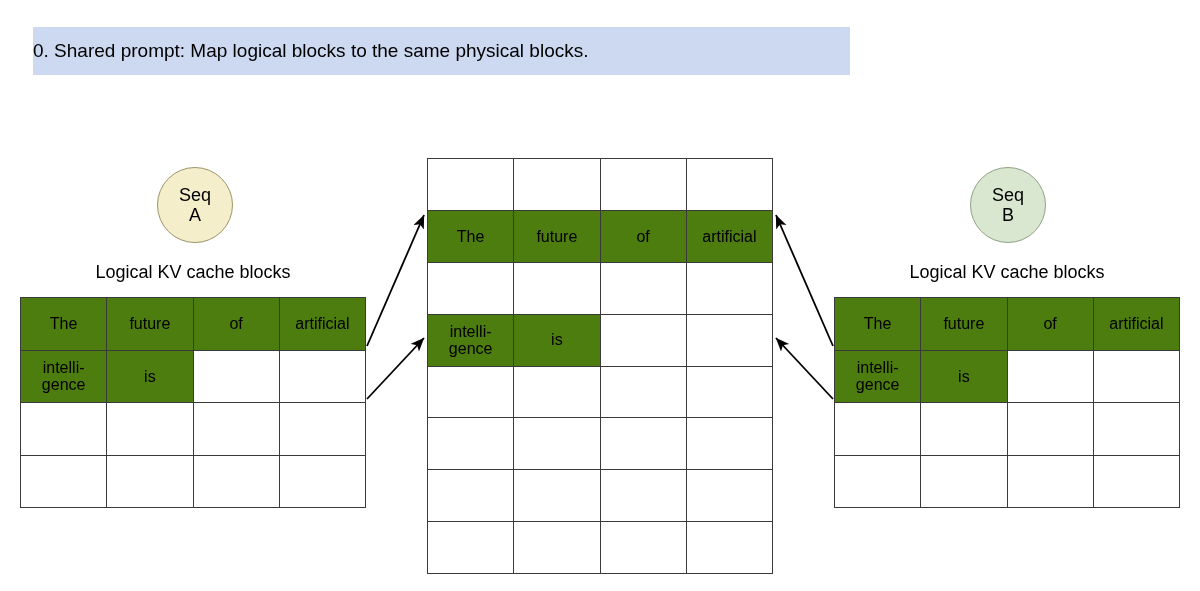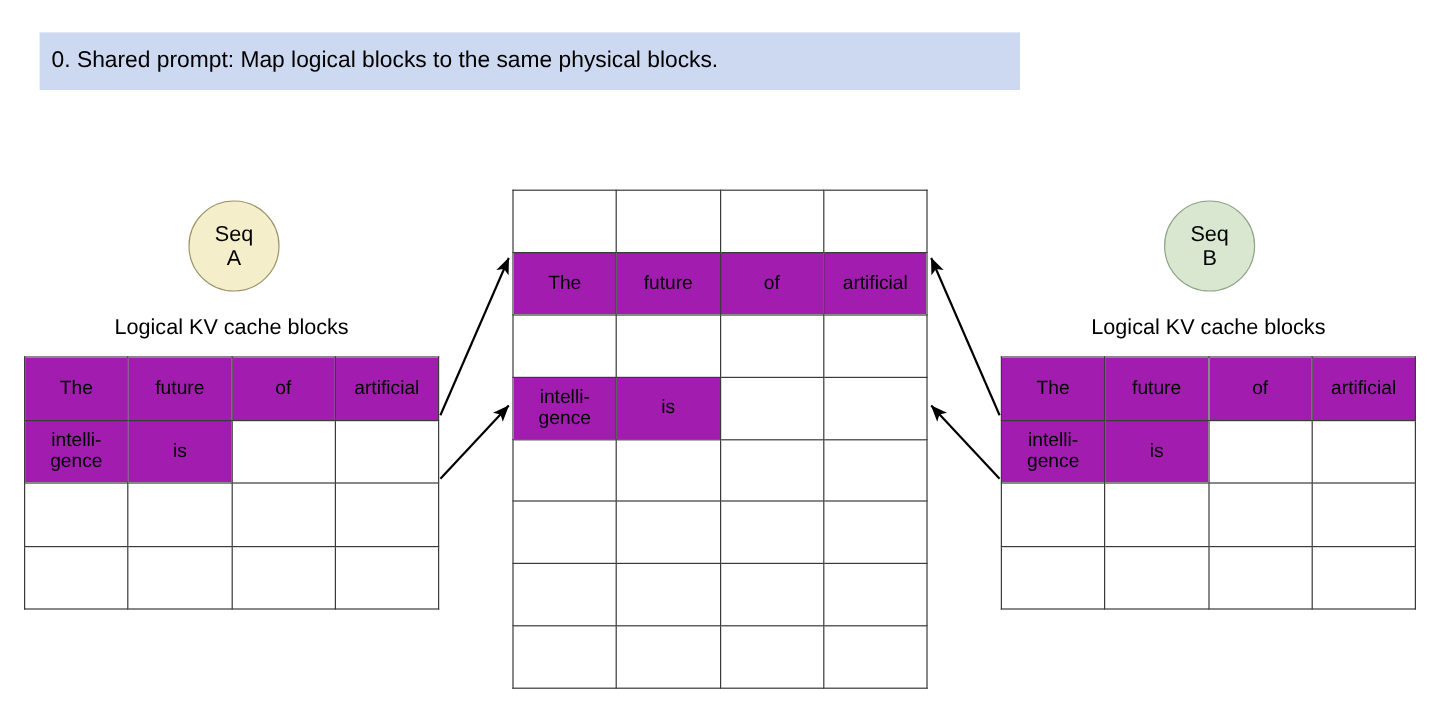--- a/index.html
+++ b/index.html
@@ -12,21 +12,20 @@
     overflow:hidden;
   }
   #stage{position:absolute;left:0;top:0;width:1200px;height:591px;}
 
   
   .banner{
     position:absolute;
     left:33px;top:27px;width:817px;height:48px;
     background:#ccd9f0;
     display:flex;align-items:center;
-    padding-left:10px;
     box-sizing:border-box;
   }
   .banner-text{font-size:19px;line-height:1.1;color:#000;white-space:nowrap;}
 
   
   .caption{
     position:absolute;
     font-size:18px;
     text-align:center;
     white-space:nowrap;
@@ -60,21 +59,21 @@
   .kv-table td{
     border:1.4px solid #3a3a3a;
     text-align:center;
     vertical-align:middle;
     font-size:16px;
     line-height:1.08;
     padding:0;
     background:#ffffff;
     overflow:hidden;
   }
-  .kv-table td.pink{background:#a21caf;}
+  .kv-table td.pink{background:#4d7c0f;}
 
   #table-left{left:20px;top:297px;width:346px;height:206px;}
   #table-right{left:834px;top:297px;width:346px;height:206px;}
   #table-physical{left:427px;top:158px;width:346px;height:407px;}
 
   #table-left td,#table-right td{height:51.5px;}
   #table-physical td{height:50.9px;}
 
   
   #arrows{position:absolute;left:0;top:0;width:1200px;height:591px;pointer-events:none;}

